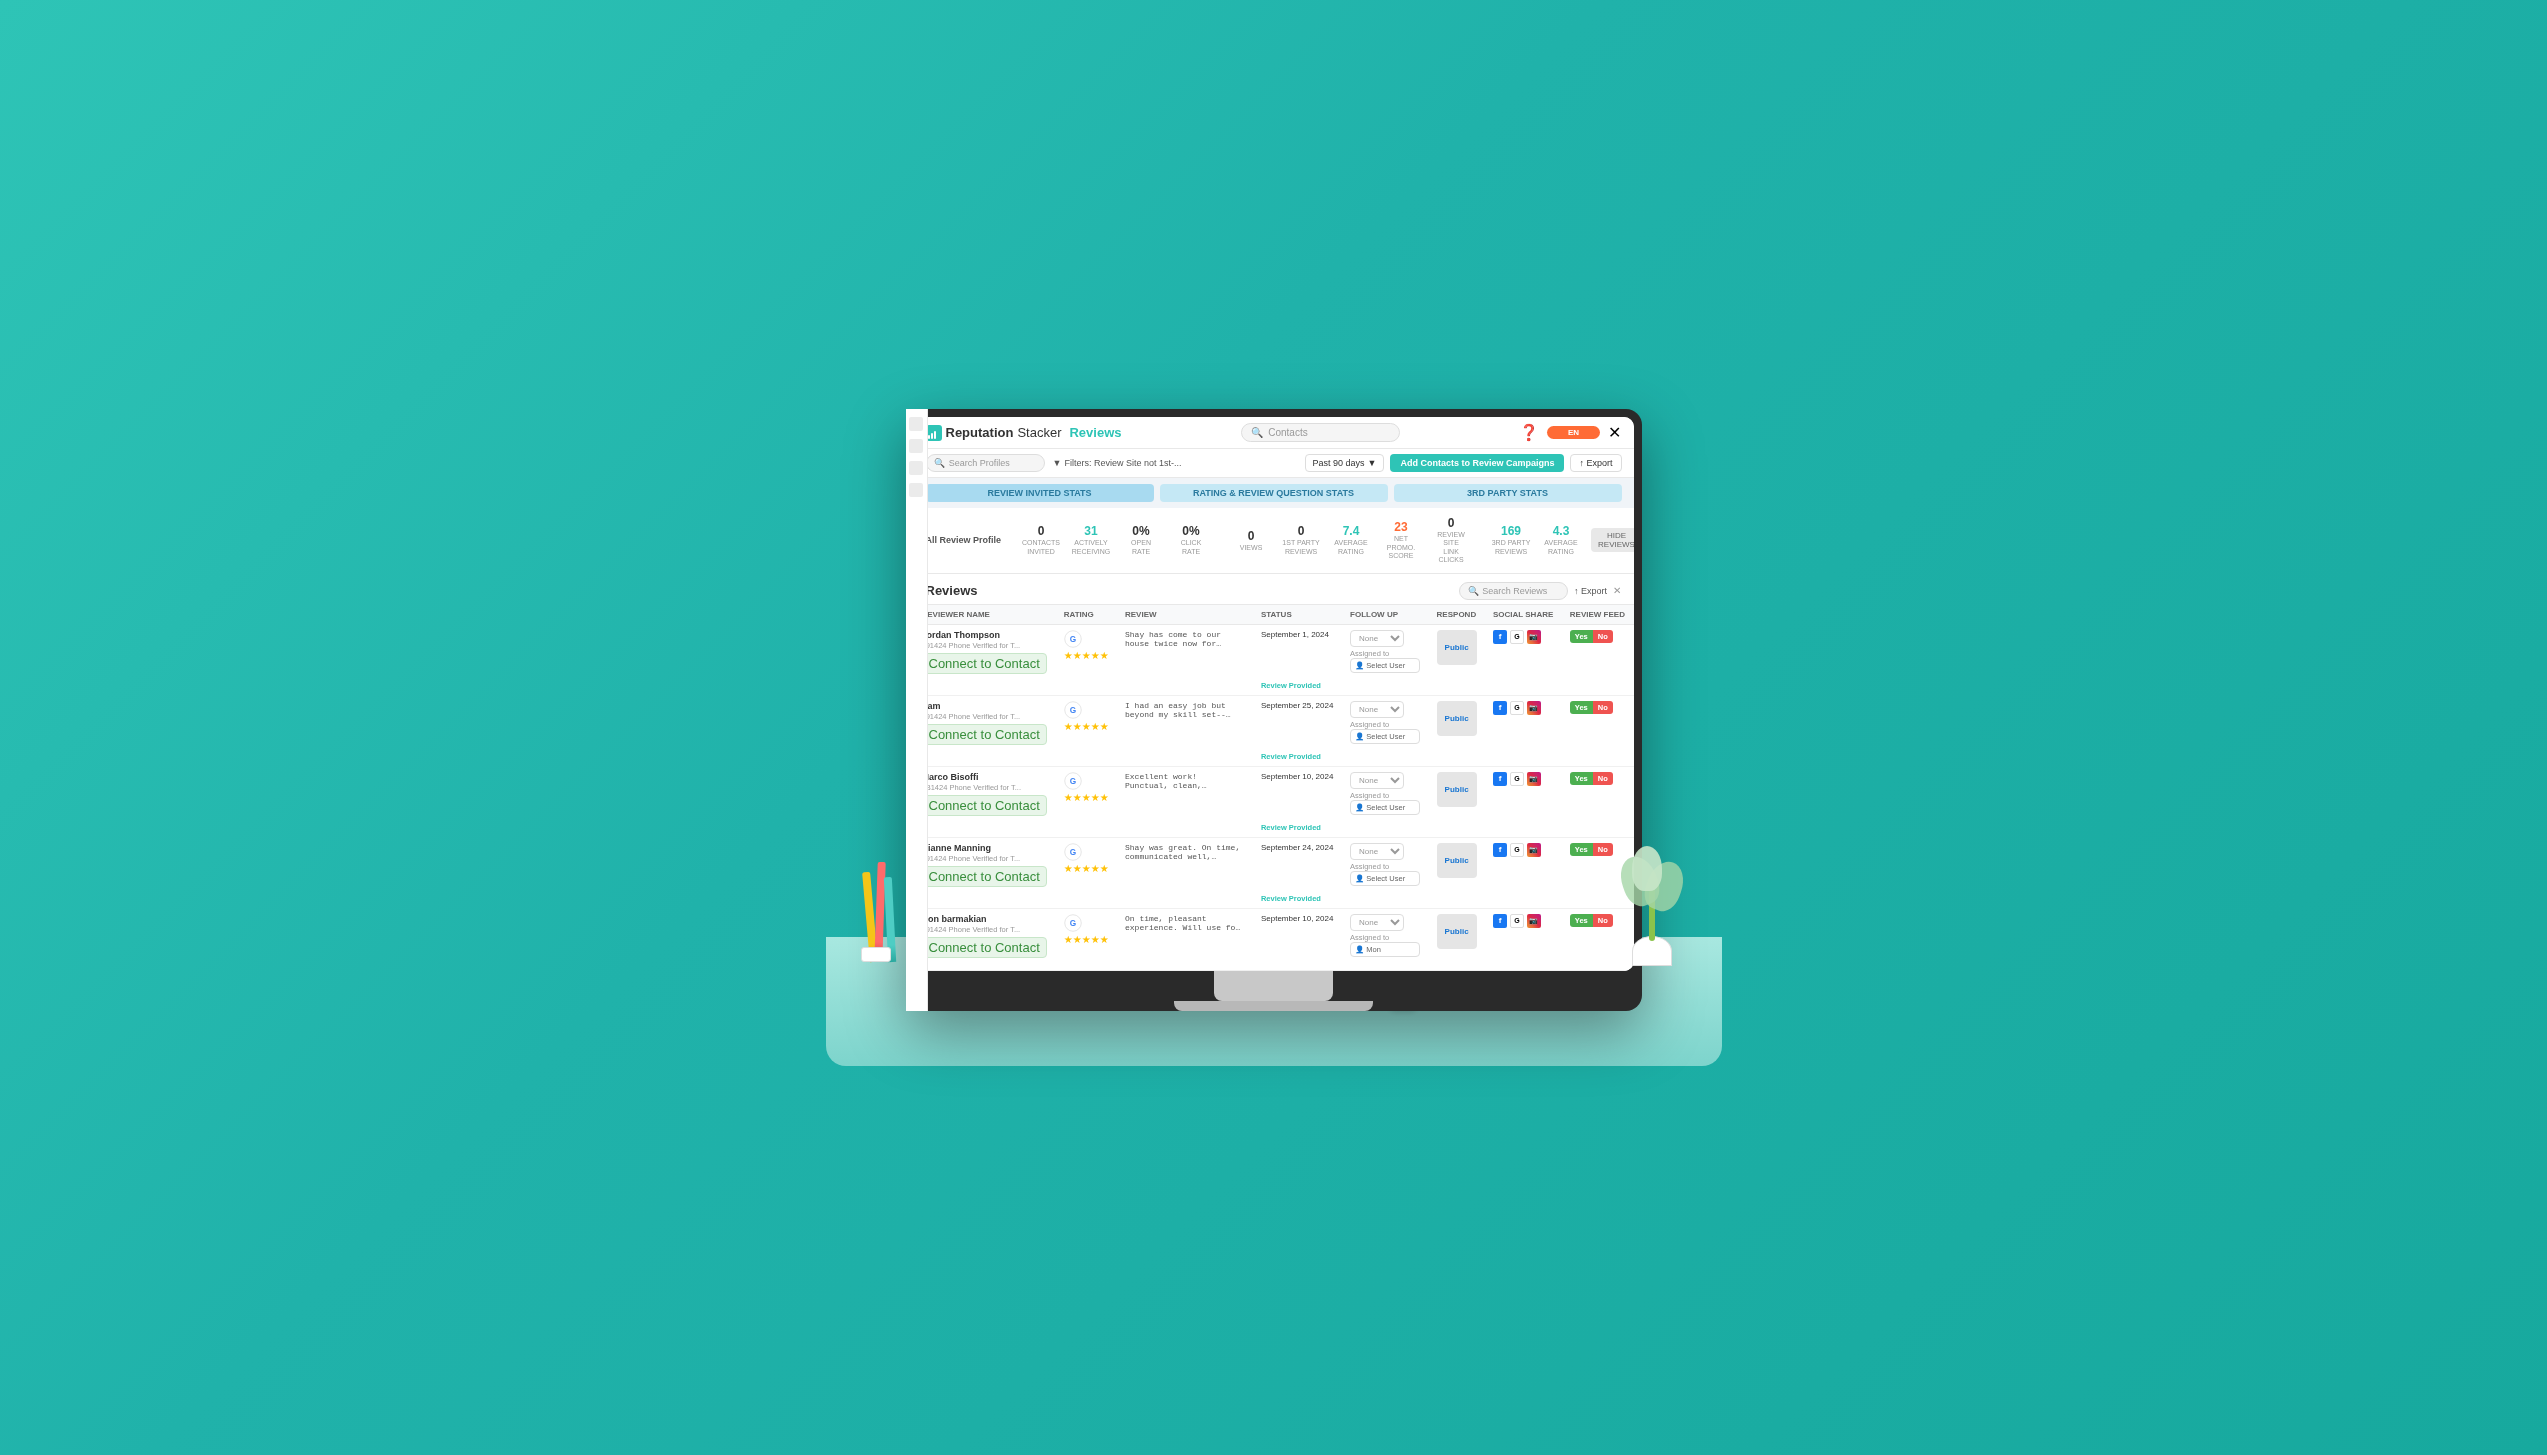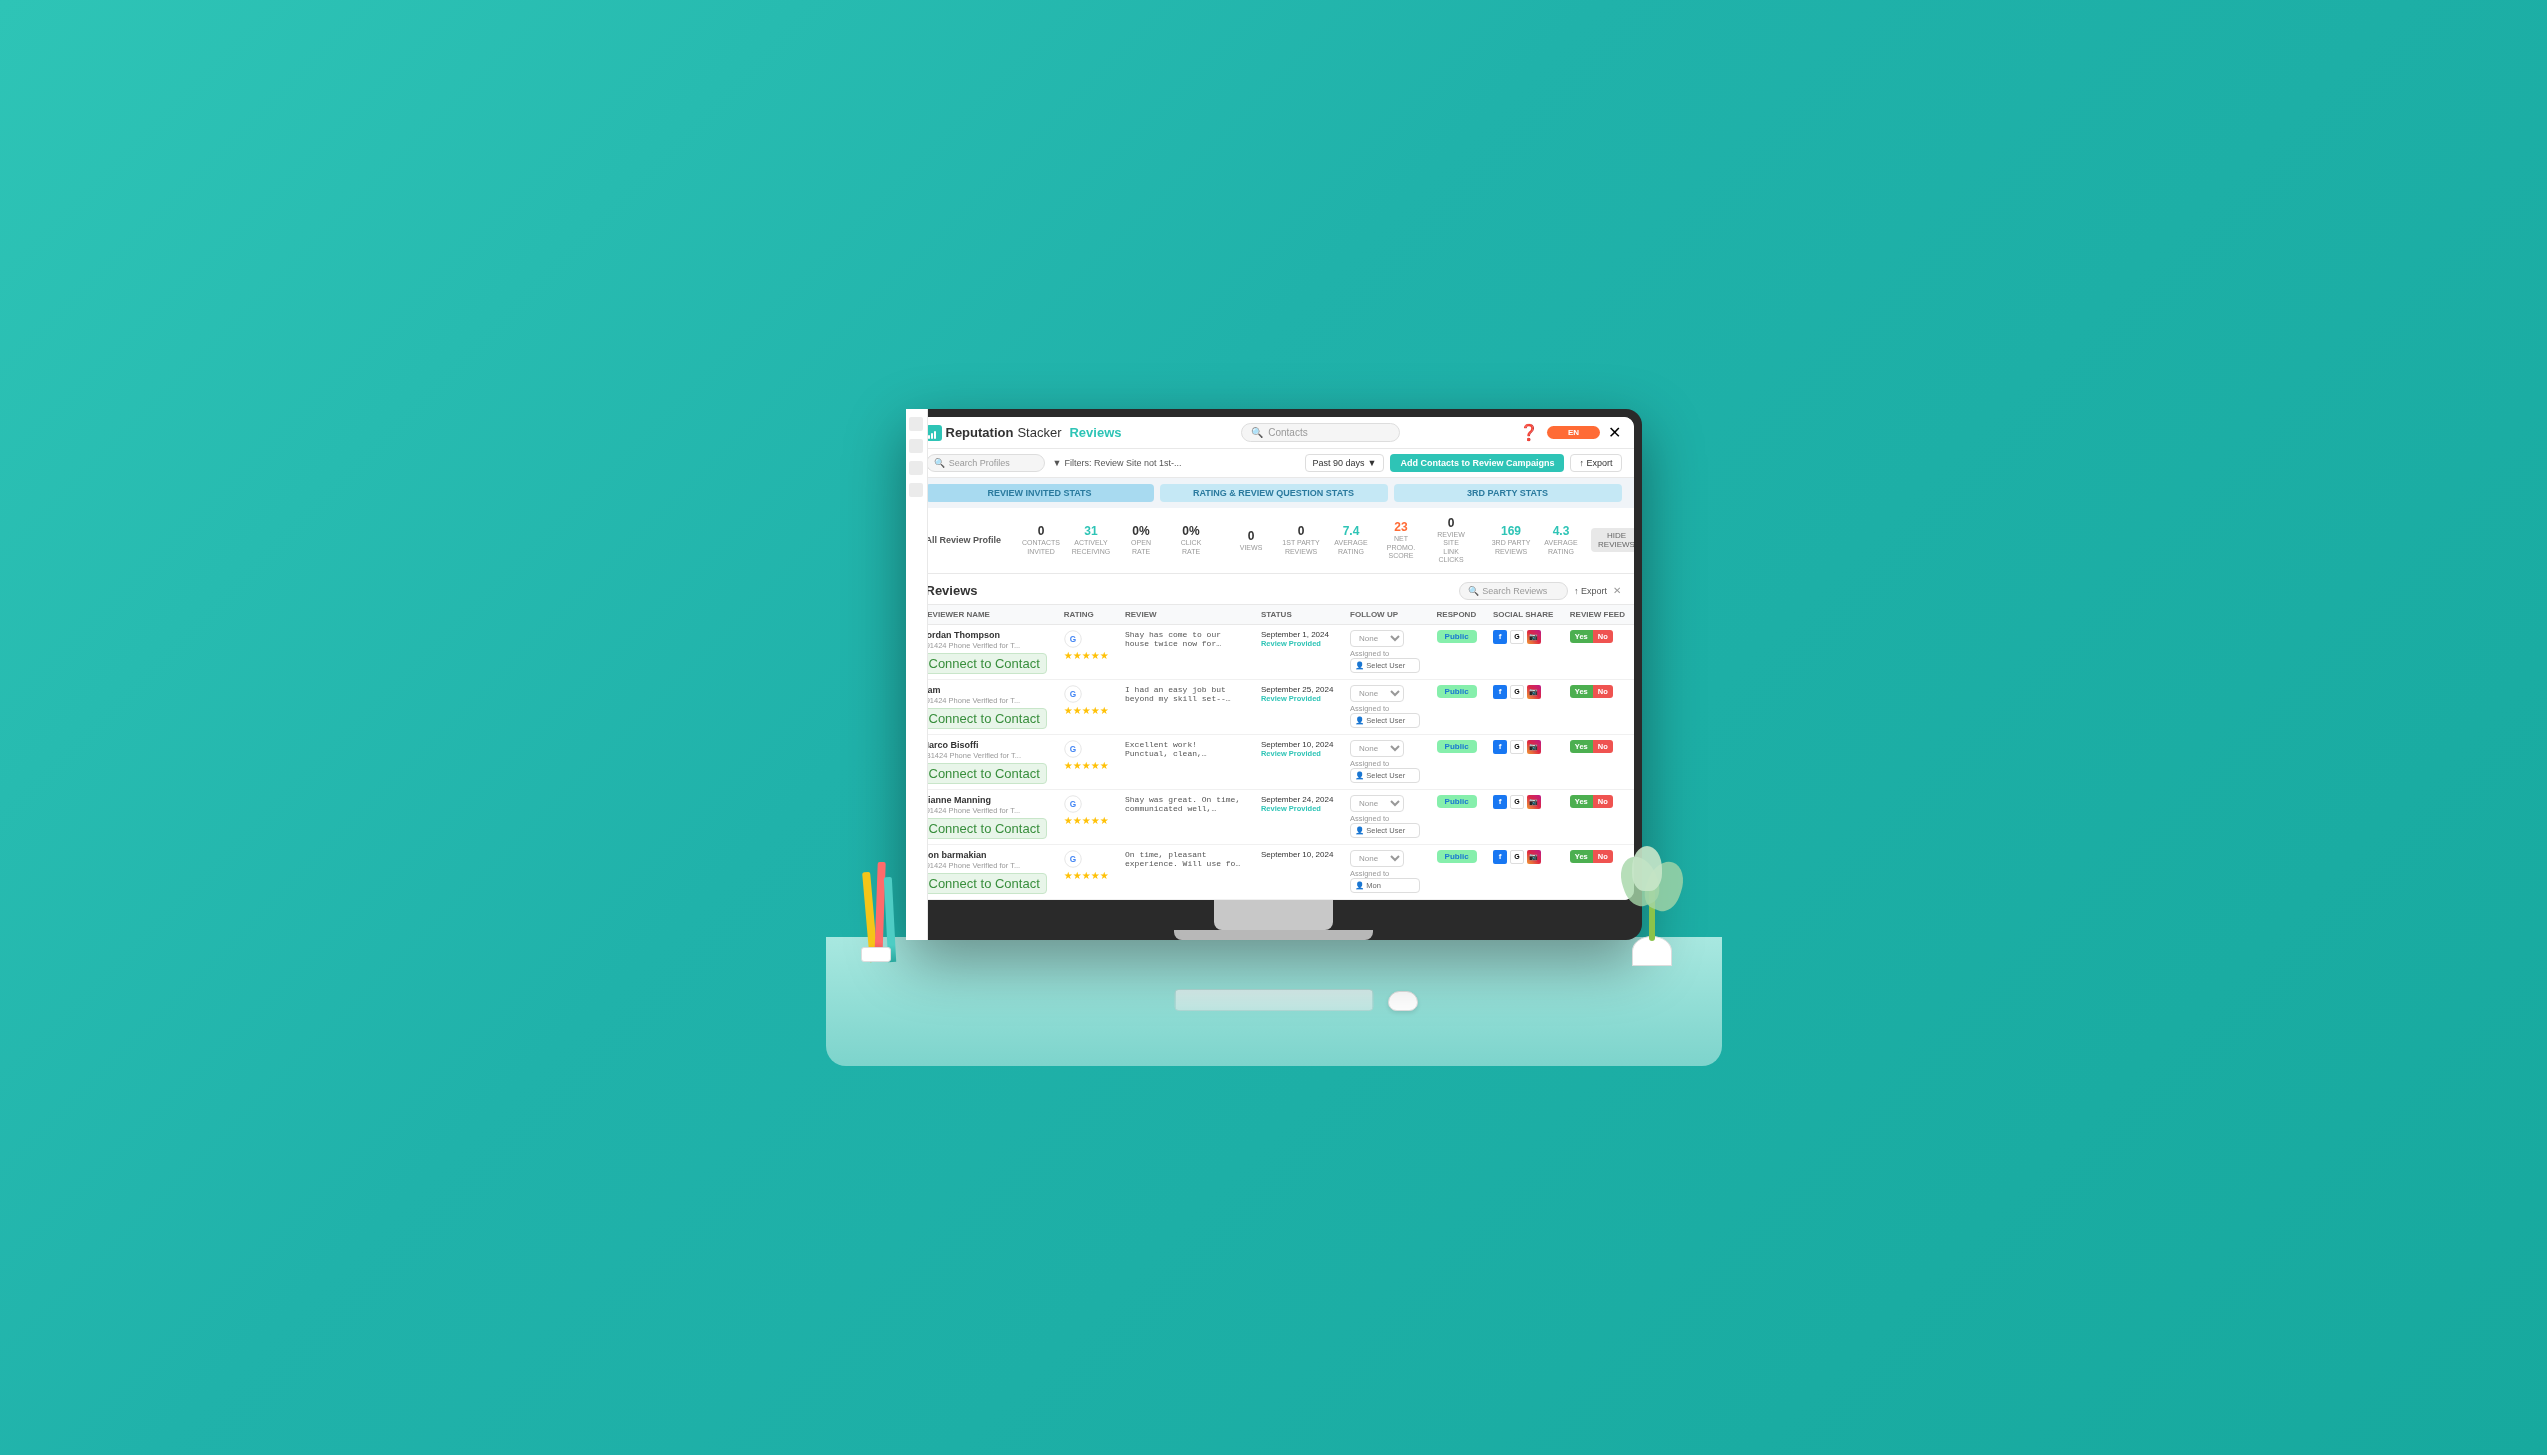--- a/index.html
+++ b/index.html
@@ -343,20 +343,21 @@
     }
     .review-date {
       font-size: 8px;
       color: #333;
       white-space: nowrap;
     }
     .review-status {
       font-size: 7.5px;
       color: #2ec4b6;
       font-weight: 600;
+      margin-top: 42px;
     }
     .follow-up-select {
       background: white;
       border: 1px solid #ddd;
       border-radius: 4px;
       padding: 2px 4px;
       font-size: 8px;
       color: #999;
       width: 54px;
     }
@@ -371,24 +372,24 @@
       border-radius: 4px;
       padding: 2px 4px;
       font-size: 7.5px;
       color: #666;
       width: 70px;
       display: flex;
       align-items: center;
       gap: 2px;
     }
     .public-btn {
-      background: #86efac;
+      background: #e5e5e5;
       border: none;
       border-radius: 4px;
-      padding: 2px 8px;
+      padding: 13px 8px;
       font-size: 8px;
       color: #1976d2;
       font-weight: 600;
       cursor: pointer;
     }
     .social-icons {
       display: flex;
       align-items: center;
       gap: 3px;
     }

